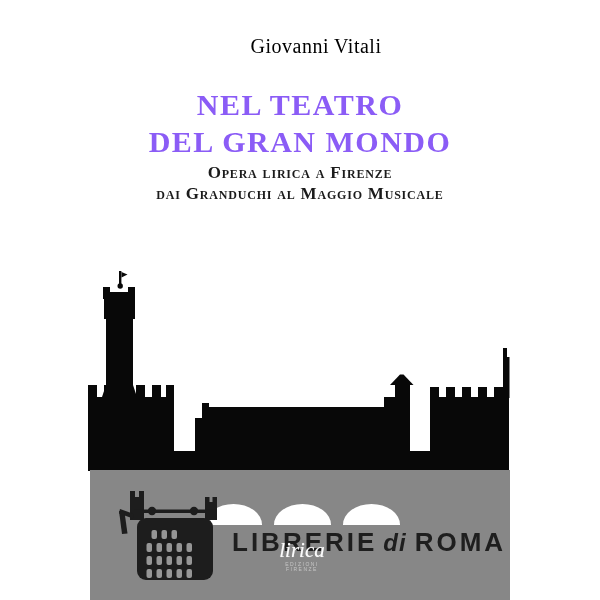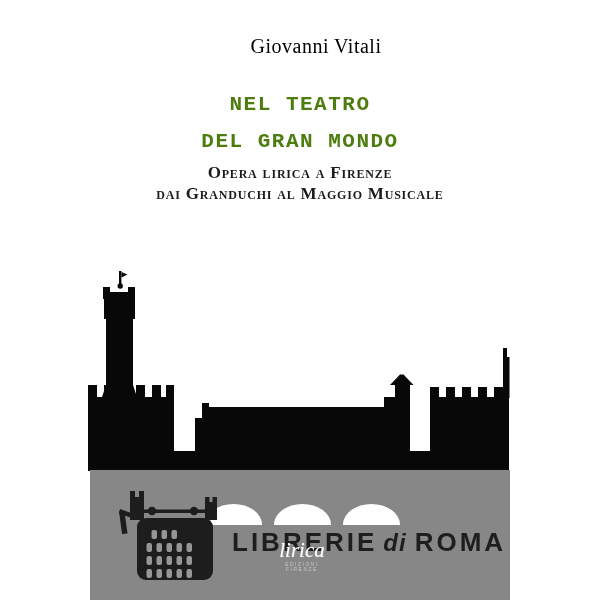--- a/index.html
+++ b/index.html
@@ -19,26 +19,25 @@
     font-size: 20px;
     letter-spacing: 0.5px;
     color: #000000;
   }
   .title {
     position: absolute;
     top: 86px; left: 0;
     width: 100%;
     margin: 0;
     text-align: center;
-    font-size: 21px;
+    font-size: 30px;
     font-weight: 600;
     letter-spacing: 1.5px;
     line-height: 37px;
-    color: #4d7c0f;
-    font-family: Liberation Mono, monospace;
+    color: #8b5cf6;
   }
   .subtitle {
     position: absolute;
     top: 162px; left: 0;
     width: 100%;
     text-align: center;
     font-variant: small-caps;
     font-size: 17px;
     font-weight: 600;
     letter-spacing: 0.8px;

